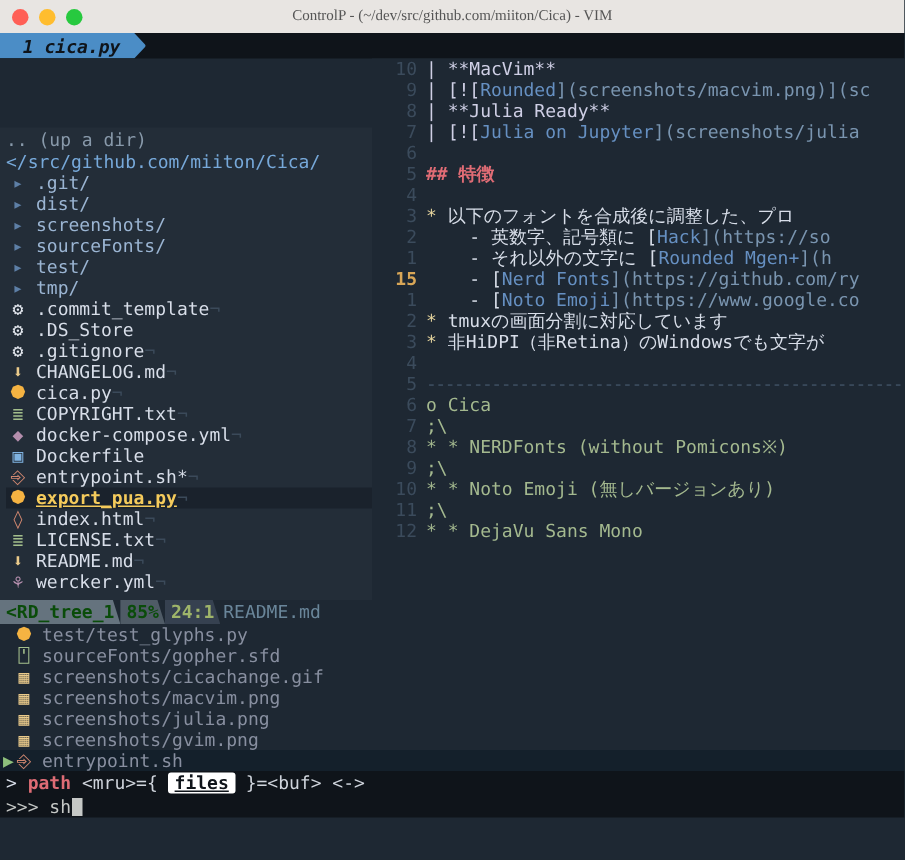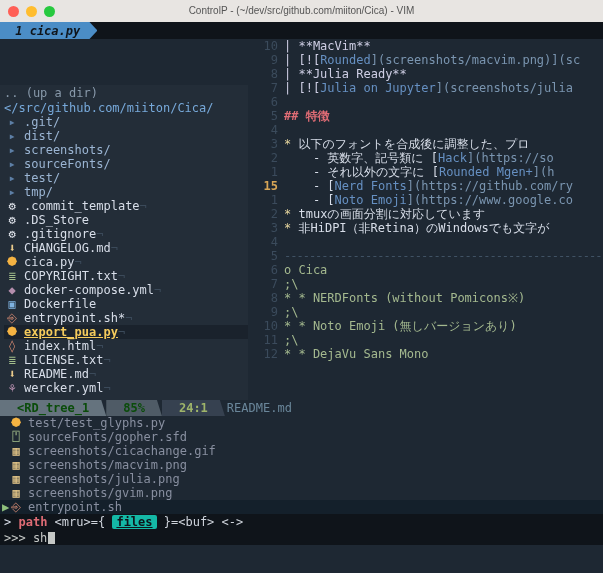--- a/index.html
+++ b/index.html
@@ -12,21 +12,21 @@
   }
   .titlebar {
     height: 22px; background: #e8e5e2;
     display: flex; align-items: center; padding: 0 8px;
     position: relative;
   }
   .traffic { display: flex; gap: 7px; }
   .dot { width: 11px; height: 11px; border-radius: 50%; }
   .dot.red { background: #ff5f56; } .dot.yel { background: #ffbd2e; } .dot.grn { background: #27c93f; }
   .titletext { position: absolute; left: 0; right: 0; text-align: center;
-    font-size: 10px; color: #555; font-family: Liberation Sans, sans-serif; }
+    font-size: 10px; color: #555; font-family: Liberation Serif, serif; }
   .tabline { height: 17px; background: #0f141a; display: flex; align-items: center; }
   .tab { padding: 2px 10px 2px 8px; height: 17px; display:flex;align-items:center;
     background: #0f141a; color: #d8dee9; font-style: italic; white-space: pre;
     clip-path: polygon(0 0, calc(100% - 8px) 0, 100% 50%, calc(100% - 8px) 100%, 0 100%); }
   .tab.active { background: #4b8dc6; color: #0f141a; font-weight: bold; }
   .tab.sub { background: #65737e; color: #0f141a; }
   .workspace { display: flex; height: 361px; }
   .pane-left { width: 248px; background: #232d38; position: relative; margin-top: 46px; }
   .pane-left .upline { padding: 1px 4px; color:#89a; }
   .pane-left .path { padding: 0 4px; color:#77a9da; }
@@ -52,37 +52,37 @@
   .line { white-space: pre; height:14px; overflow:hidden; }
   .md-bold { color:#cfcfe5; }
   .md-link { color:#6690c2; }
   .md-paren { color:#7a95b0; }
   .md-head { color:#e06c75; font-weight:bold; }
   .md-bul { color:#e8d79f; }
   .md-plain { color:#d8dee9; }
   .md-cite { color:#a4b98f; }
   .long-dash { color:#405264; letter-spacing:-1px; }
   .statusbar { height:16px; display:flex; font-weight:bold; }
-  .st-seg { display:flex;align-items:center; padding:0 17px; height:16px;
+  .st-seg { display:flex;align-items:center; padding:0 4px; height:16px;
     clip-path: polygon(0 0, calc(100% - 5px) 0, 100% 100%, 0 100%); text-align: center; }
   .st-a { background:#65737e; color:#0a4c0a; } .st-b { background:#4f5b66; color:#0a4c0a; }
   .st-c { background:#364150; color:#9fb56a; }
   .st-right { flex:1; display:flex; justify-content:flex-start; align-items:center;
     padding-left:2px; background:#1e2833; color:#6a869a; font-weight:normal;}
   .ctrlp { background:#1e2833; }
   .ctrlp-row { height:14px; white-space:pre; display:flex; align-items:center; padding-left:8px; }
   .ctrlp-row .ico { width:16px; text-align:center; margin-right:4px; }
   .ctrlp-row.sel { background:#14202b; }
   .ctrlp-row.sel .pmark { color:#8ec07c; position:absolute; left:2px; }
   .ctrlp-row .name { color:#888fa0; }
   .ctrlp-status { height:16px; display:flex; align-items:center; background:#0f141a;
     padding:0 4px; }
   .cp-a { color:#de6c75; font-weight:bold;}
   .cp-b { color:#cfd4dc; }
-  .cp-files { background:#14b8a6; color:#0f141a; padding:0 4px; border-radius:2px; font-weight:bold;text-decoration:underline;}
+  .cp-files { background:#ffffff; color:#0f141a; padding:0 4px; border-radius:2px; font-weight:bold;text-decoration:underline;}
   .prompt { height:15px; background:#0f141a; color:#c5c8c6;
     display:flex; align-items:center; padding:0 4px; }
   .cursor { display:inline-block; width:7px; height:12px; background:#c5c8c6; margin-left:1px;}
 </style>
 </head>
 <body>
 
 <div class="titlebar">
   <div class="traffic">
     <div class="dot red"></div>

